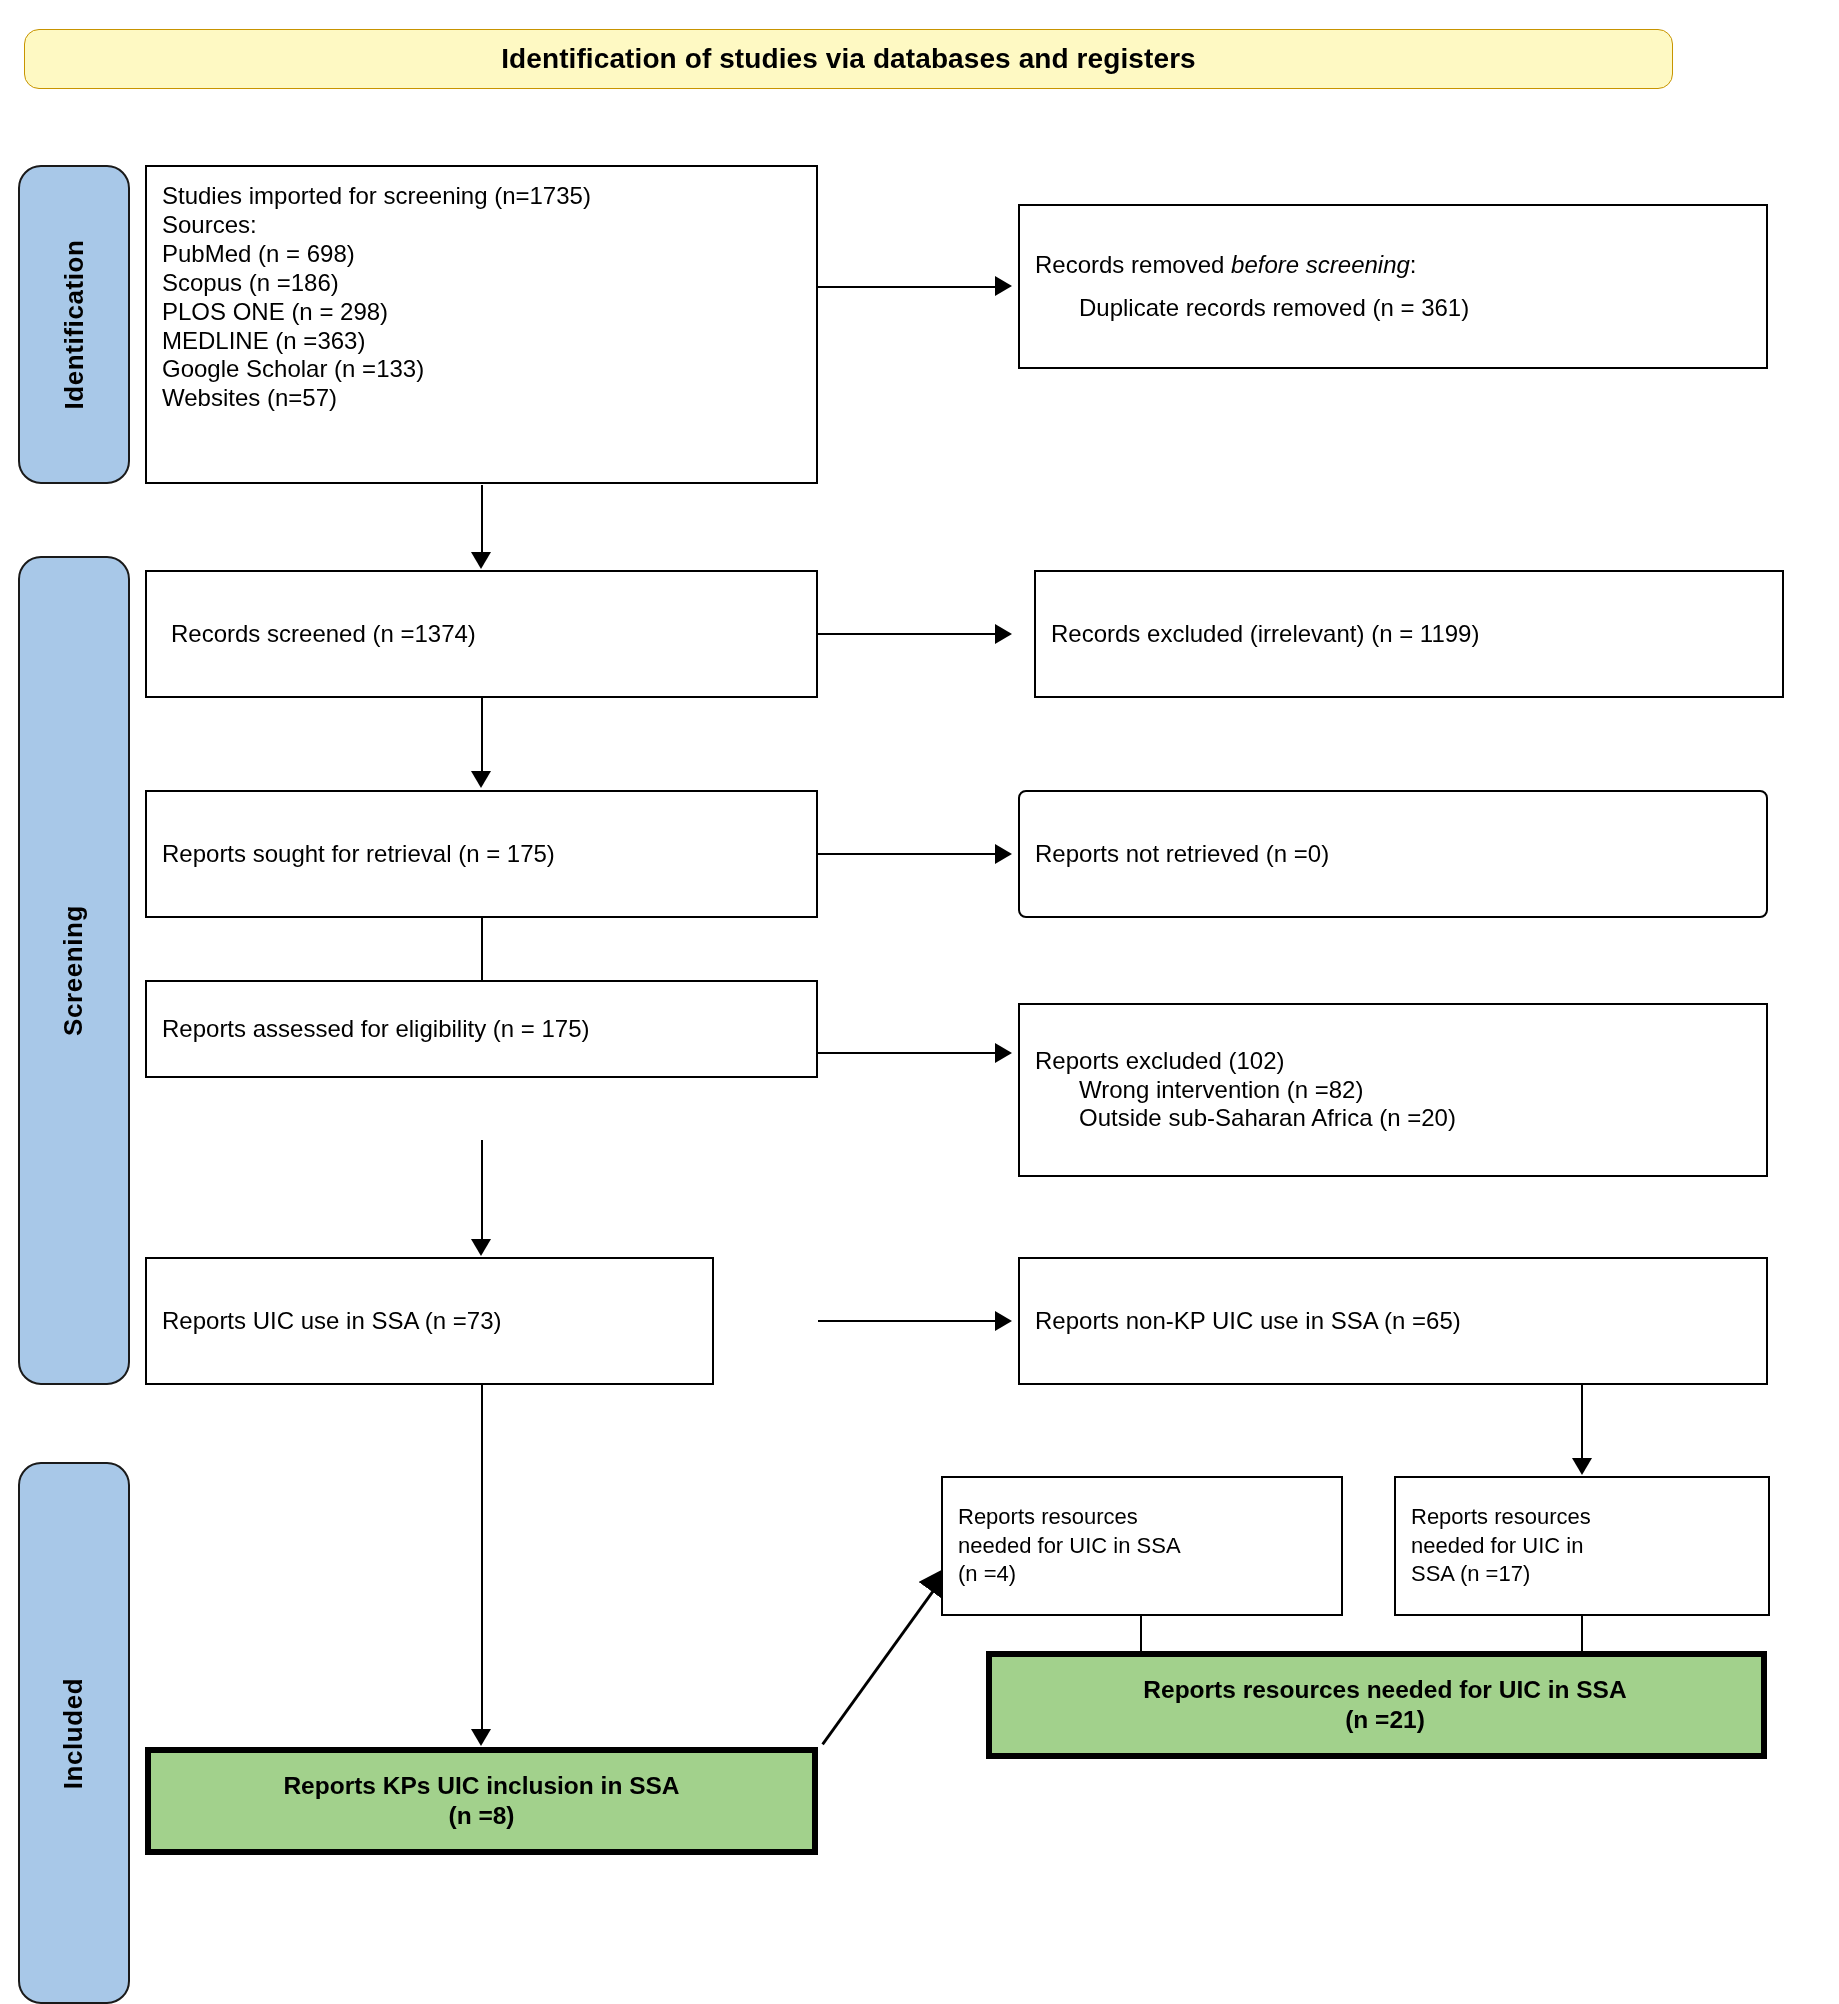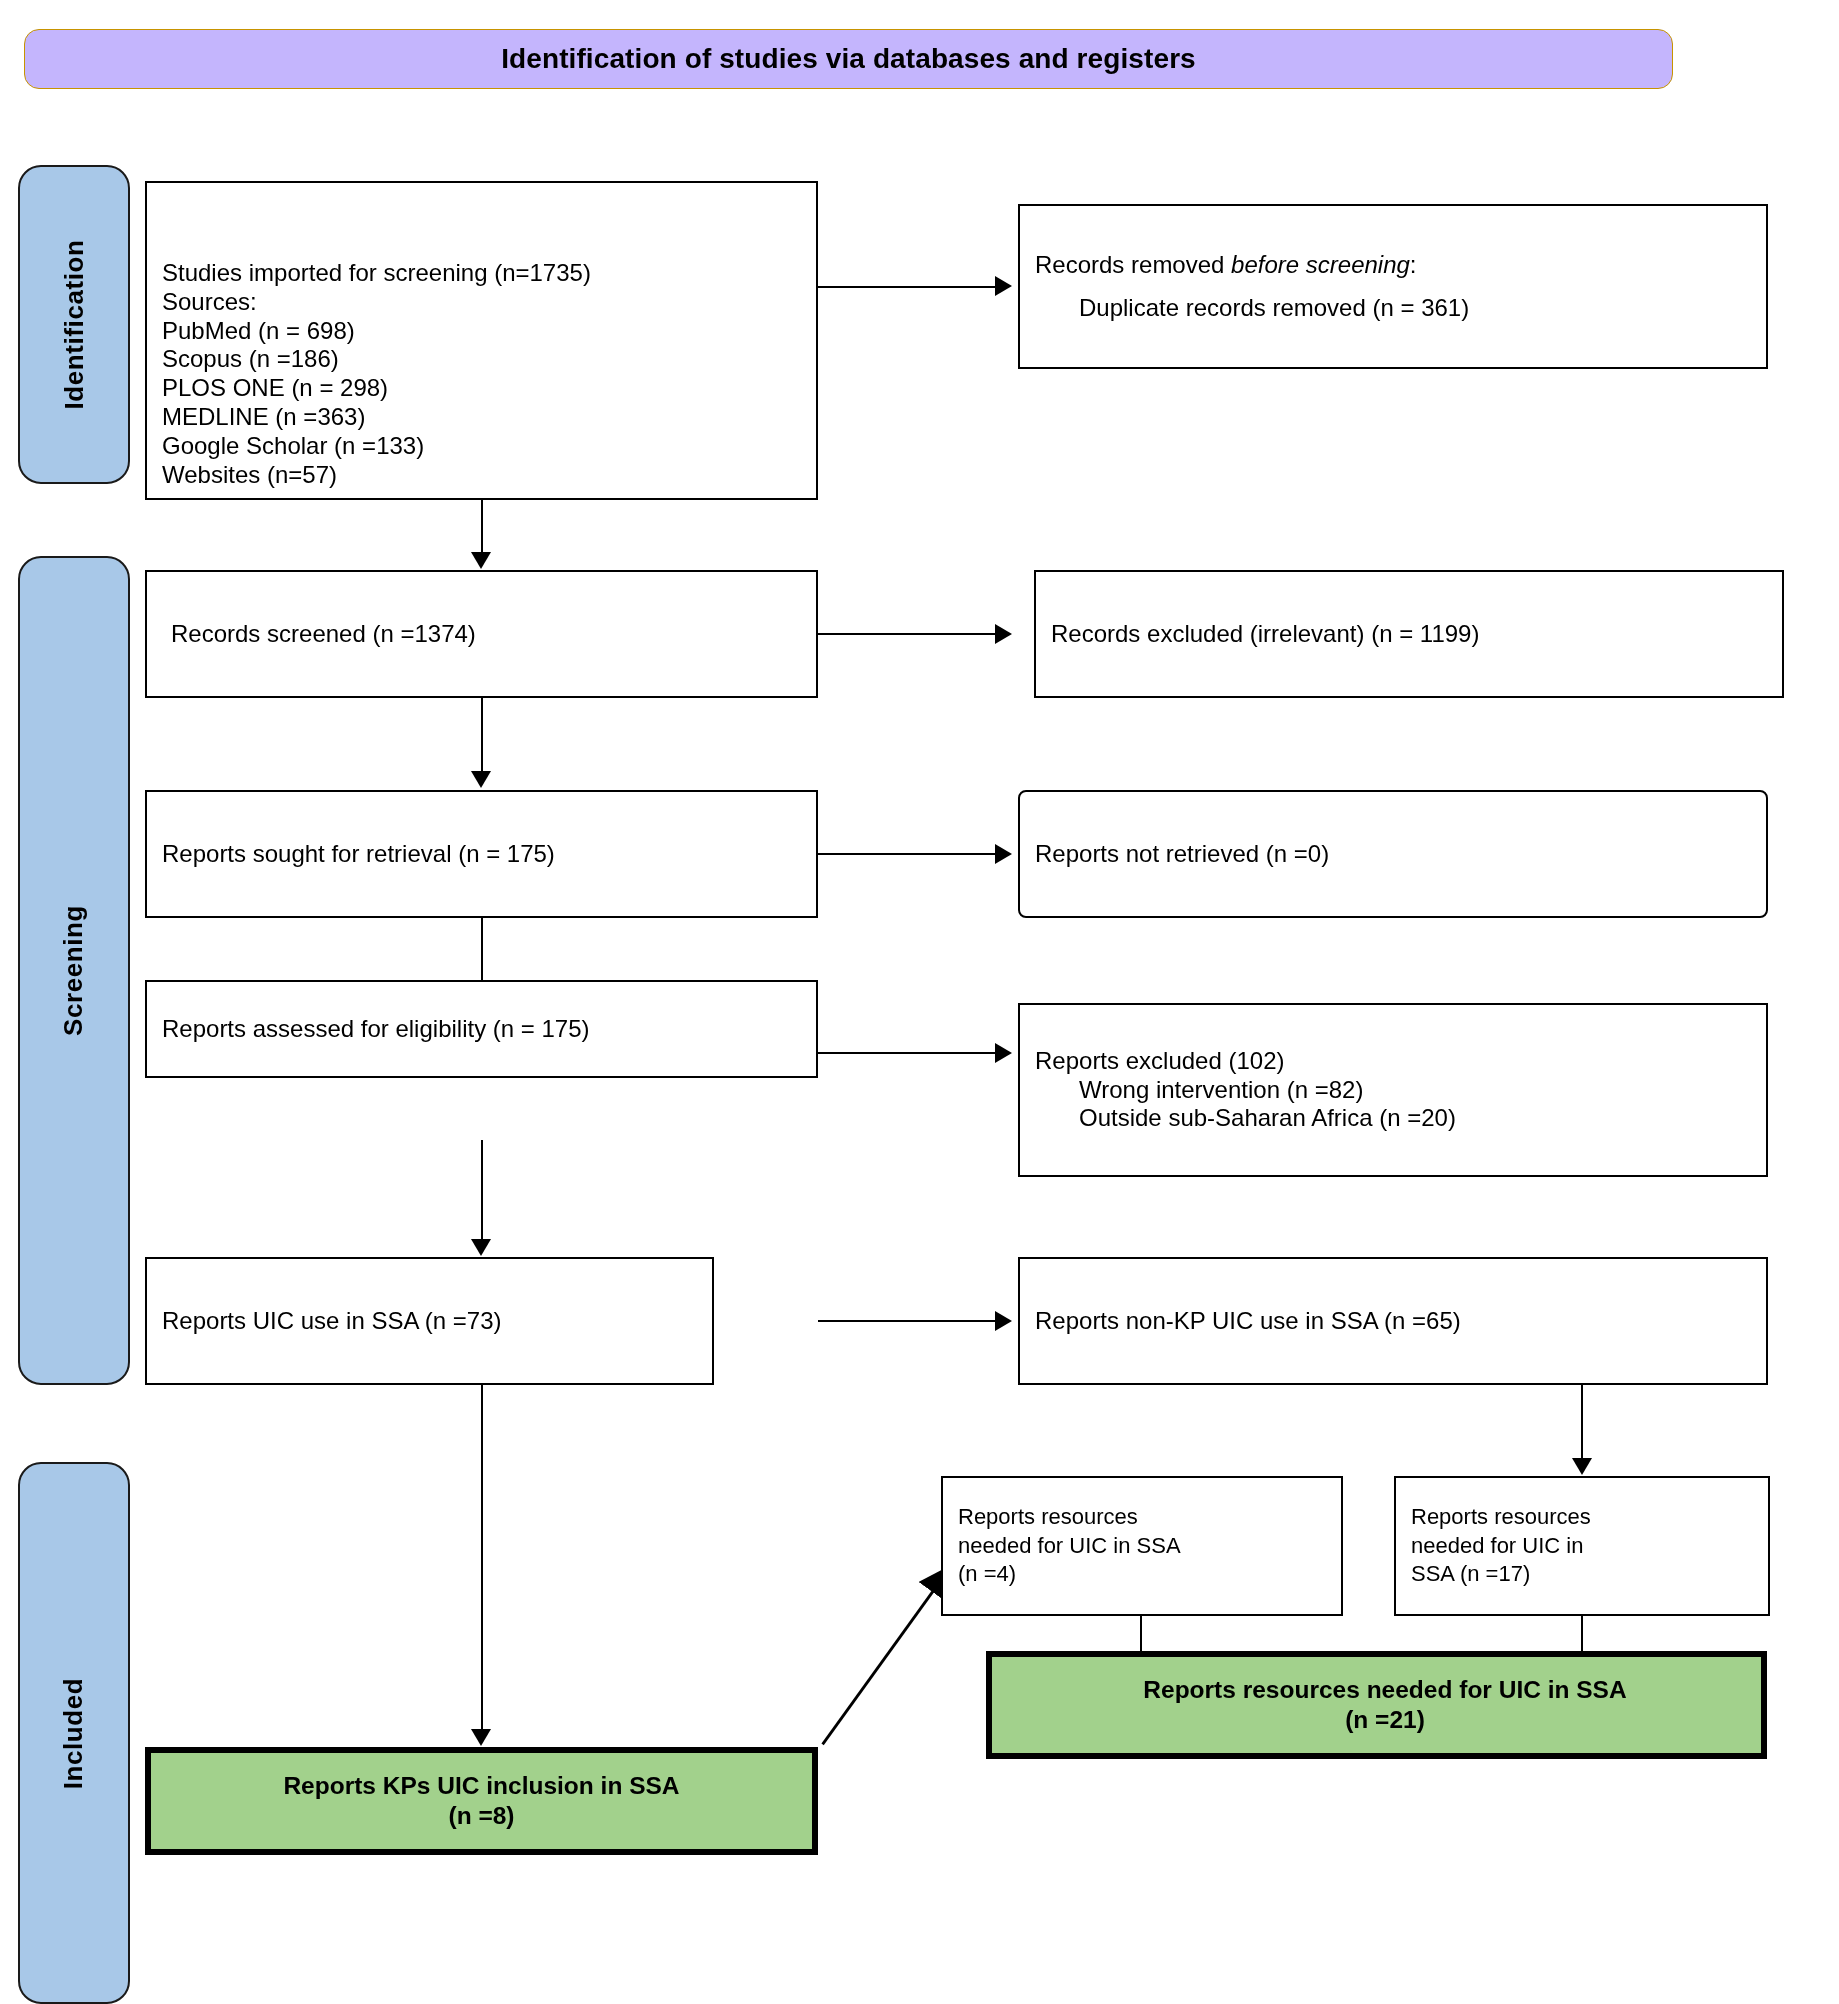--- a/index.html
+++ b/index.html
@@ -19,21 +19,21 @@
     overflow: hidden;
   }
 
   
   .title-banner {
     position: absolute;
     left: 24px;
     top: 28.5px;
     width: 1649px;
     height: 60px;
-    background: #c4b5fd;
+    background: #fef9c3;
     border: 1.7px solid #C79400;
     border-radius: 15px;
     display: flex;
     align-items: center;
     justify-content: center;
     box-sizing: border-box;
   }
   .title-banner .label {
     font-size: 28px;
     font-weight: bold;
@@ -100,21 +100,21 @@
     white-space: pre;
   }
 
   
   .fbox.small .line {
     font-size: 22px;
     line-height: 1.30;
   }
 
   
-  #box-imported        { left: 145px;  top: 165px;  width: 673px; height: 319px; justify-content: flex-end; padding-top: 15px; margin-top: 16px; }
+  #box-imported        { left: 145px;  top: 165px;  width: 673px; height: 319px; justify-content: flex-start; padding-top: 15px; }
   #box-removed-before  { left: 1018px; top: 204px;  width: 750px; height: 165px; }
   #box-screened        { left: 145px;  top: 570px; width: 673px; height: 128px; padding-left: 24px; }
   #box-excluded-irrel  { left: 1018px; top: 570px; width: 750px; height: 128px; margin-left: 16px; }
   #box-sought          { left: 145px;  top: 790px; width: 673px; height: 128px; }
   #box-not-retrieved   { left: 1018px; top: 790px; width: 750px; height: 128px; border-radius: 8px; }
   #box-eligibility     { left: 145px;  top: 980px; width: 673px; height: 98px; }
   #box-excluded-102    { left: 1018px; top: 1003px; width: 750px; height: 174px; }
   #box-uic-ssa         { left: 145px;  top: 1257px; width: 569px; height: 128px; }
   #box-nonkp           { left: 1018px; top: 1257px; width: 750px; height: 128px; }
   #box-res-4           { left: 941px; top: 1476px; width: 402px; height: 140px; }

